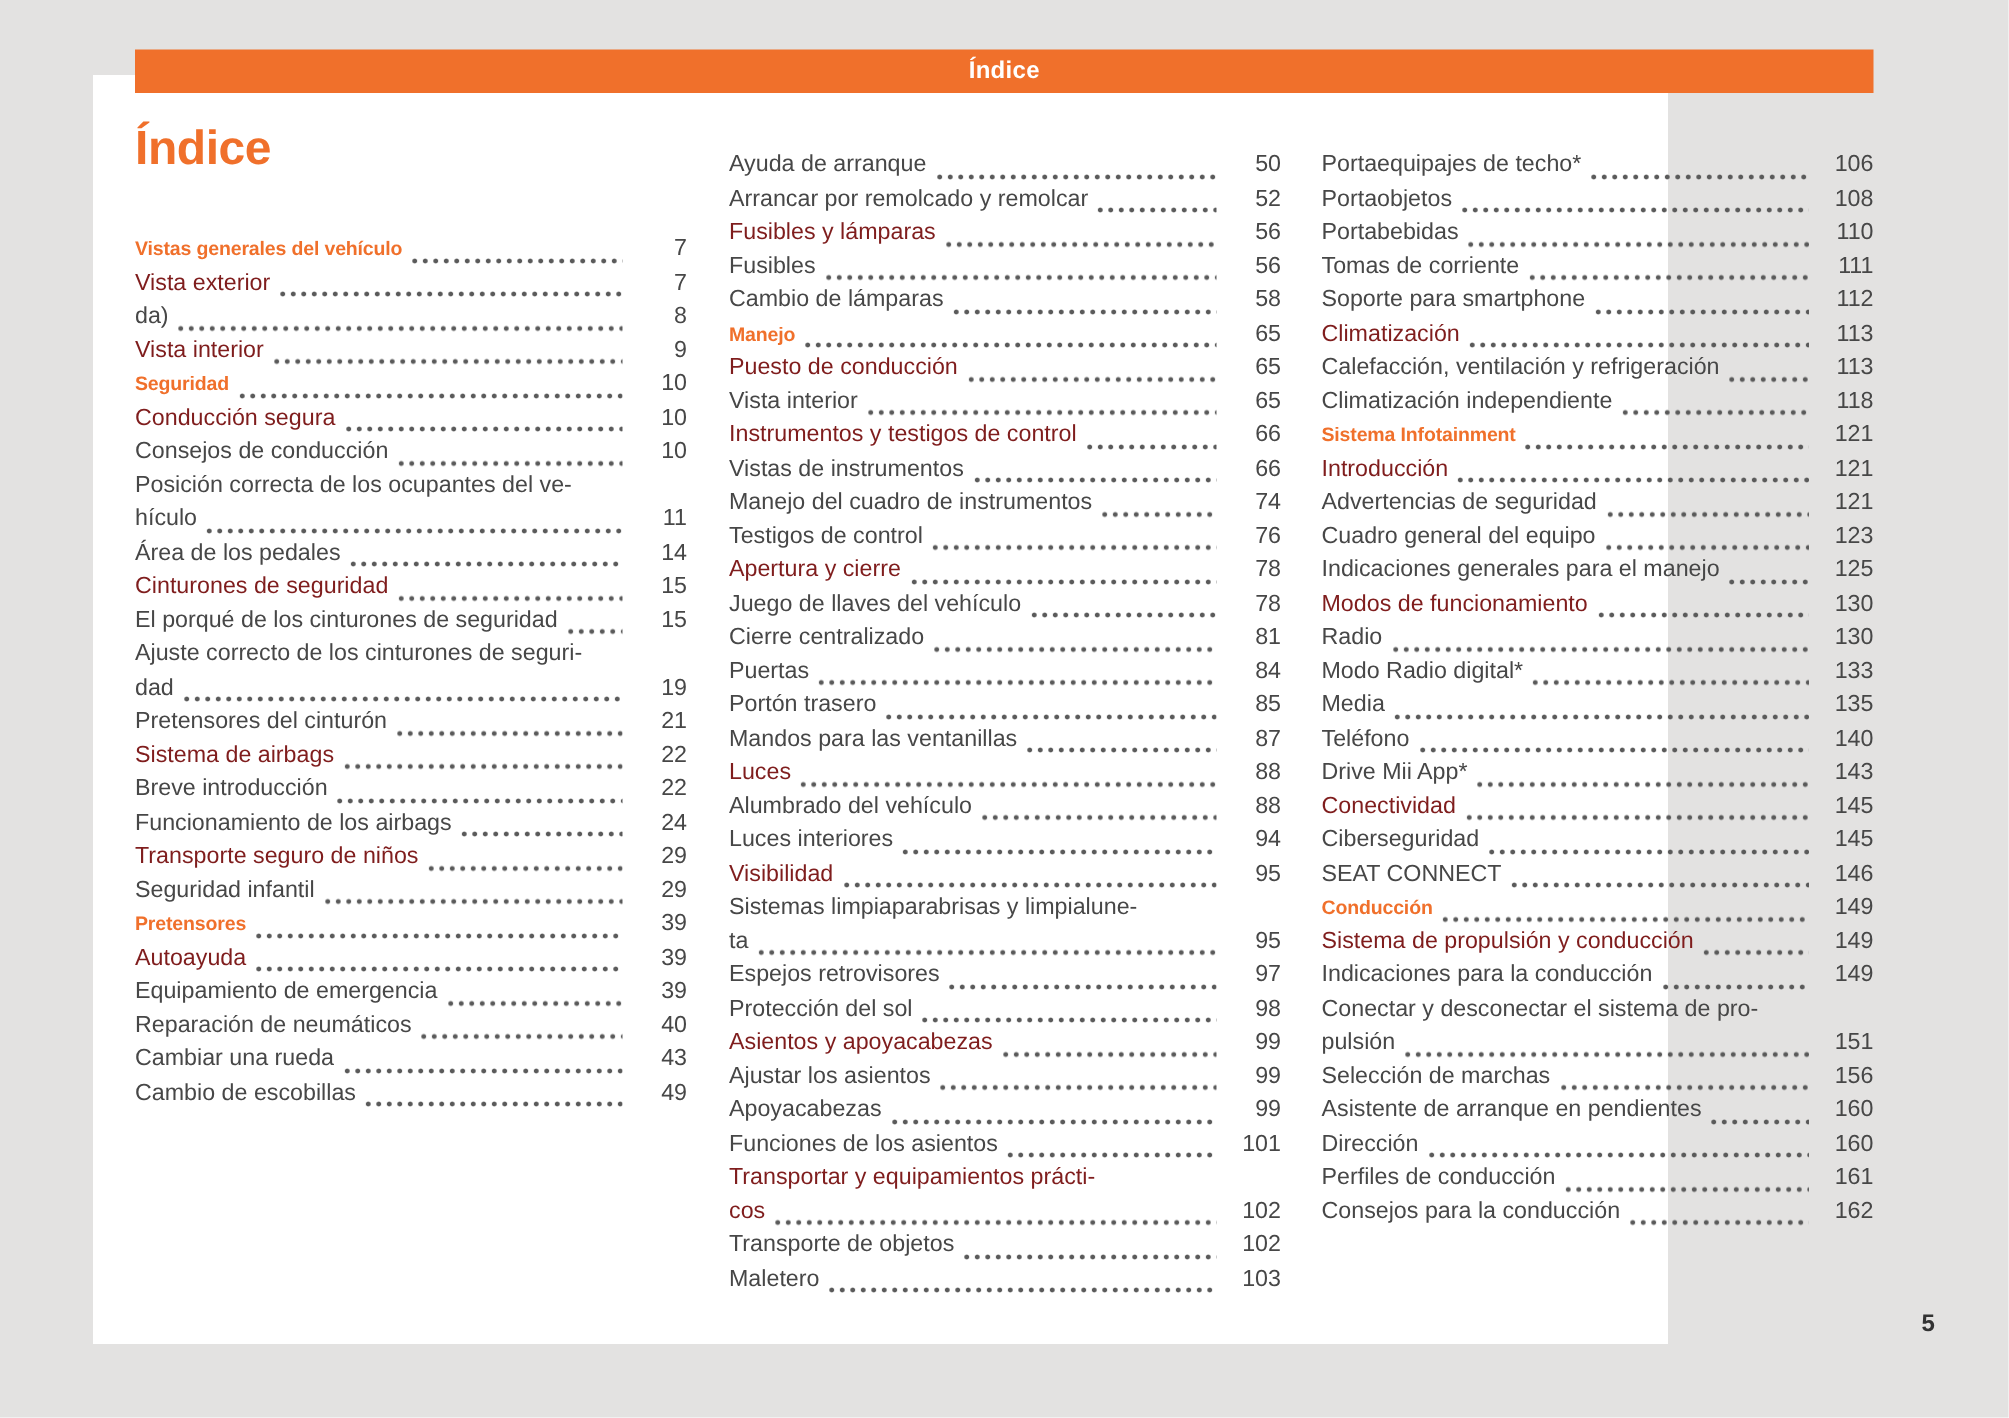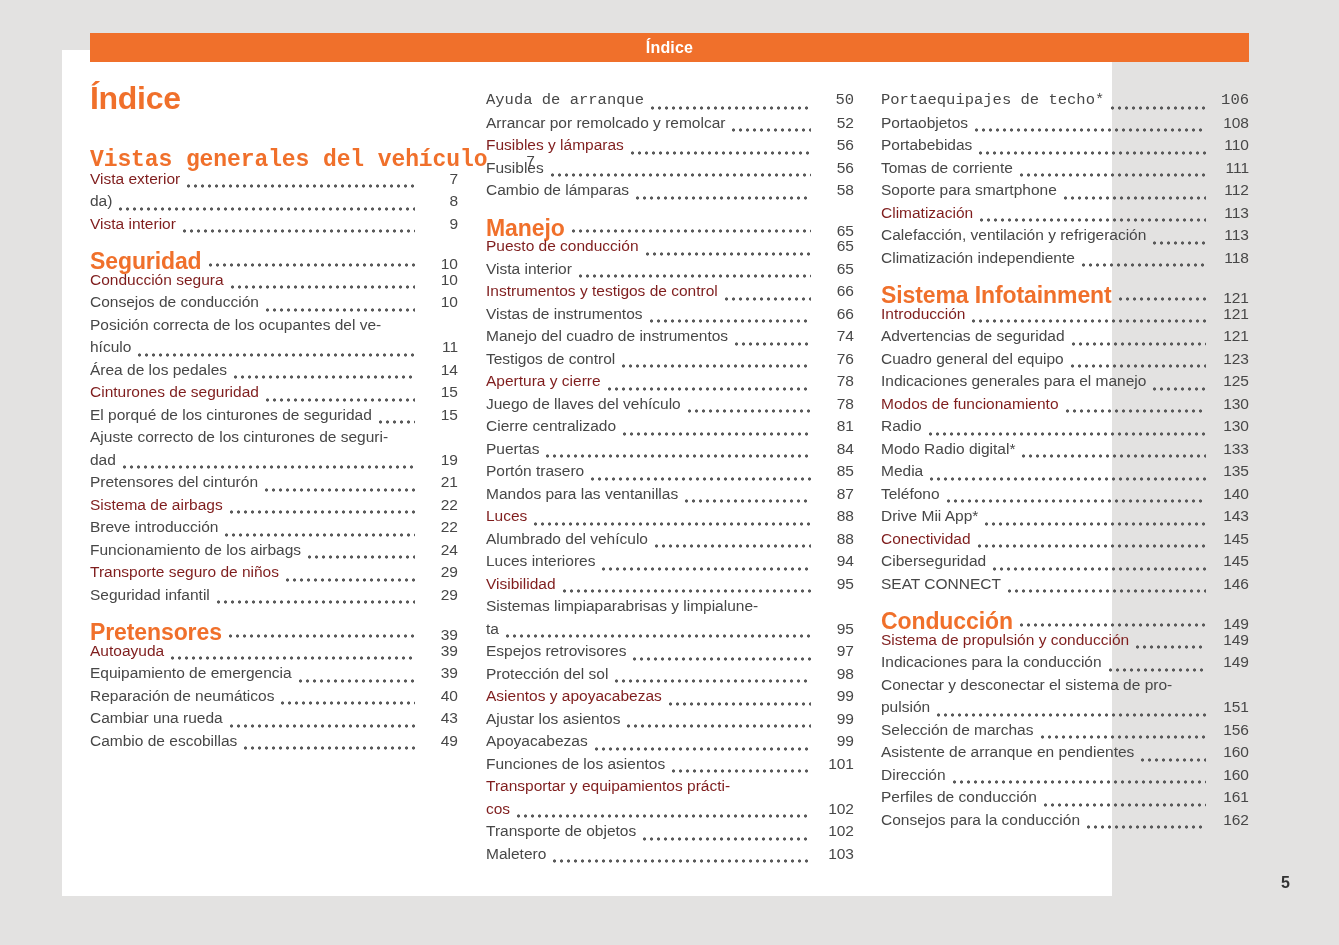--- a/index.html
+++ b/index.html
@@ -21,26 +21,26 @@
   }
   .doc-title{
     position:absolute;left:28px;top:30px;
     font-size:32px;font-weight:700;color:#f0702b;letter-spacing:-.3px;
   }
   .col{position:absolute;width:368px;}
   .col-1{left:28px;top:89px;}
   .col-2{left:424px;top:33px;}
   .col-3{left:819px;top:33px;}
   .row{margin:0;}
-  .row.chapter{margin-top:11px;}
-  .col > .row:first-child{margin-top:8px;font-family:Liberation Mono, monospace;}
+  .row.chapter{}
+  .col > .row:first-child{margin-top:18px;}
   .line{display:flex;align-items:baseline;height:22.5px;}
   .lbl{white-space:nowrap;font-size:15.5px;color:#474747;}
   .row.bold .lbl{font-weight:400;color:#7f1d1d;}
-  .row.chapter .lbl{font-weight:700;color:#f0702b;font-size:23px;letter-spacing:-.1px;}
+  .row.chapter .lbl{font-weight:700;color:#f0702b;font-size:13px;letter-spacing:-.1px;}
   .leader{
     flex:1 1 auto;align-self:flex-end;height:4px;
     margin:0 13px 4px 5px;
     background-image:radial-gradient(circle, #5a5a5a 1.3px, transparent 1.9px);
     background-size:7px 4px;background-repeat:repeat-x;background-position:0 50%;
   }
   .pg{min-width:30px;text-align:right;font-size:15.5px;color:#474747;white-space:nowrap;}
   .corner-page-number{
     position:absolute;left:1281px;top:874px;
     font-size:16px;font-weight:700;color:#333333;

